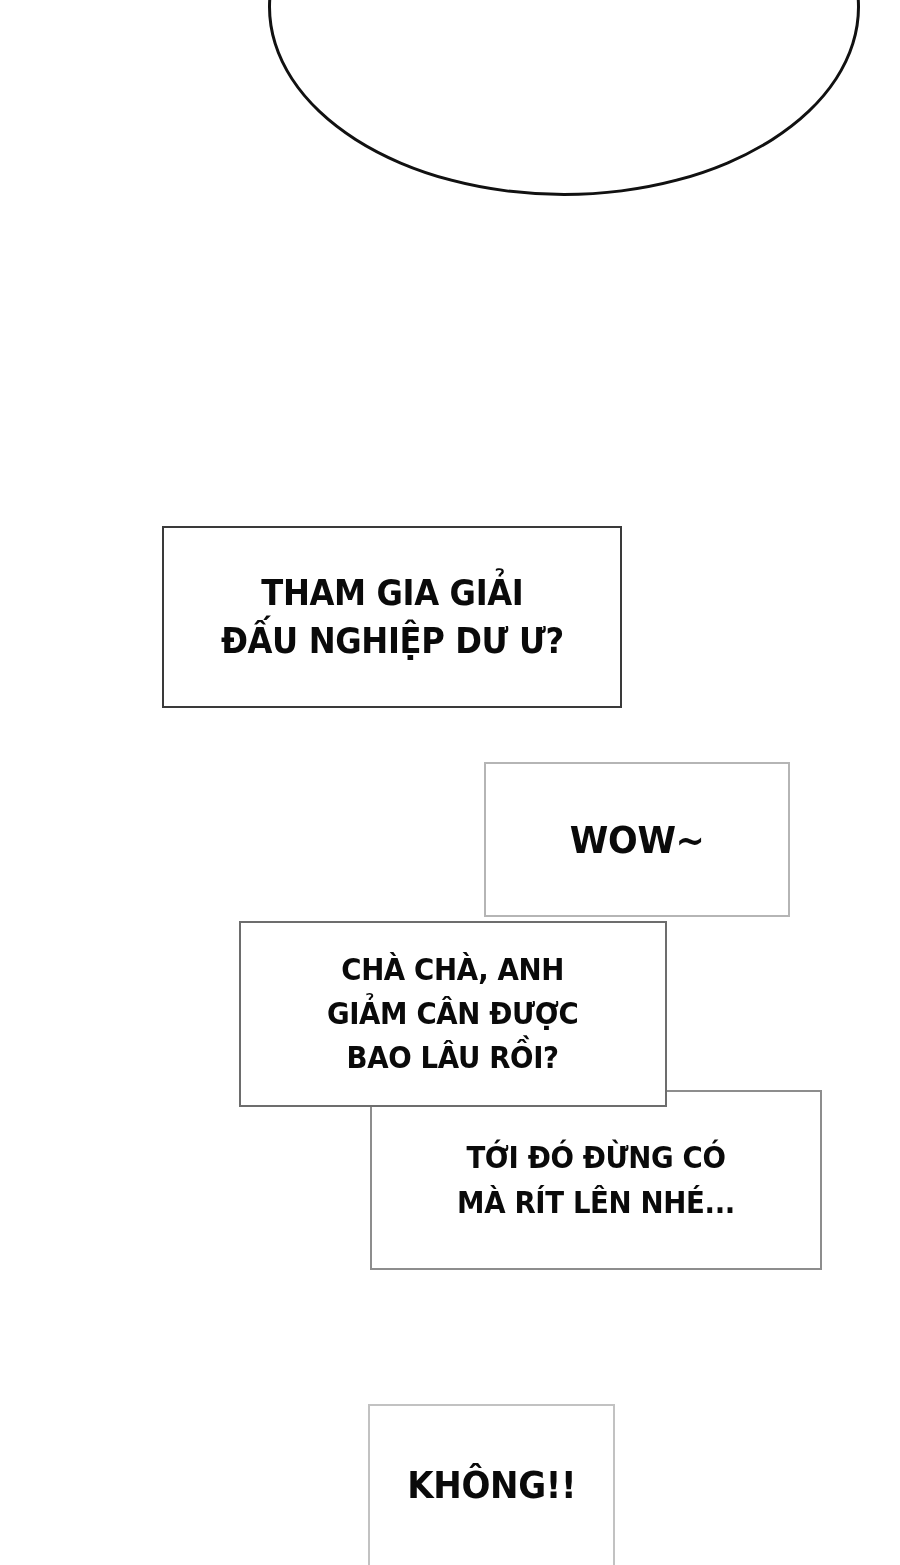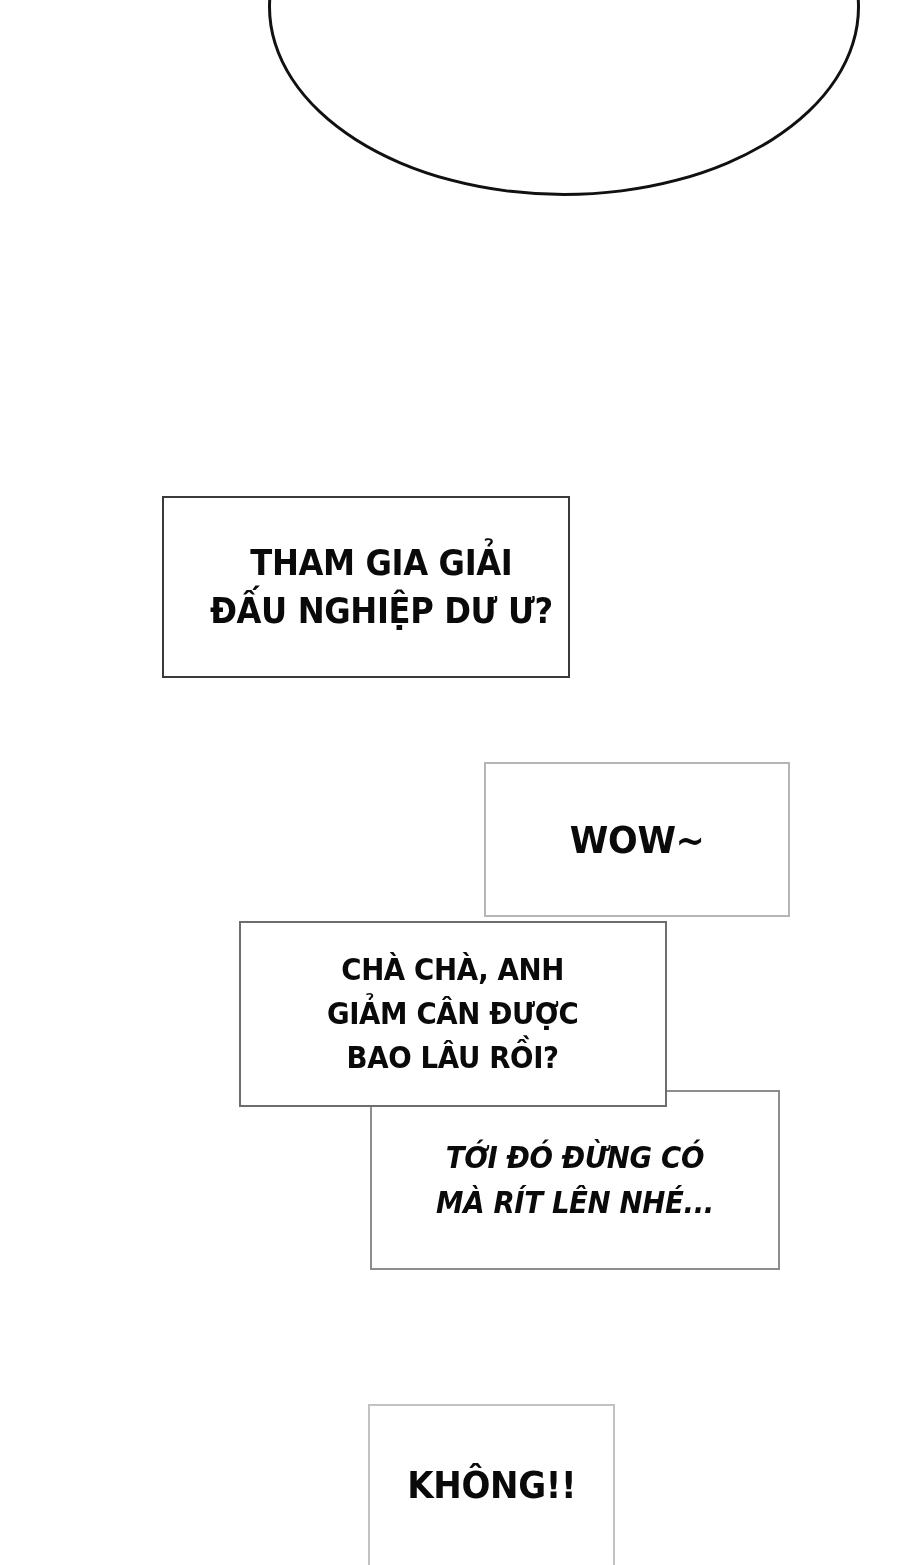--- a/index.html
+++ b/index.html
@@ -58,25 +58,24 @@
     font-family: "DejaVu Sans", sans-serif;
     font-weight: 800;
     color: #0a0a0a;
     white-space: pre-line;
     letter-spacing: -0.4px;
     transform: scaleX(0.92);
   }
 
   
   #box-main {
-    left: 162px; top: 496px;
-    width: 408px; height: 182px;
+    left: 162px; top: 526px;
+    width: 460px; height: 182px;
     border: 2px solid #3a3a3a;
     z-index: 5;
-    justify-content: flex-end;
   }
   #box-main .cap-text { font-size: 35px; line-height: 48px; }
 
   #box-wow {
     left: 484px; top: 762px;
     width: 306px; height: 155px;
     border: 2px solid #b5b5b5;
     z-index: 2;
   }
   #box-wow .cap-text { font-size: 38px; line-height: 46px; }
@@ -85,24 +84,23 @@
     left: 195px; top: 921px;
     width: 428px; height: 186px;
     border: 2px solid #6d6d6d;
     z-index: 4;
     margin-left: 44px;
   }
   #box-chacha .cap-text { font-size: 30px; line-height: 44px; }
 
   #box-toido {
     left: 370px; top: 1090px;
-    width: 410px; height: 180px;
+    width: 452px; height: 180px;
     border: 2px solid #8d8d8d;
     z-index: 3;
-    font-style: italic;
   }
   #box-toido .cap-text { font-size: 30px; line-height: 45px; }
 
   #box-giam {
     left: 170px; top: 1248px;
     width: 428px; height: 180px;
     border: 2px solid #7a7a7a;
     z-index: 4;
   }
   #box-giam .cap-text { font-size: 27px; line-height: 43px; }

